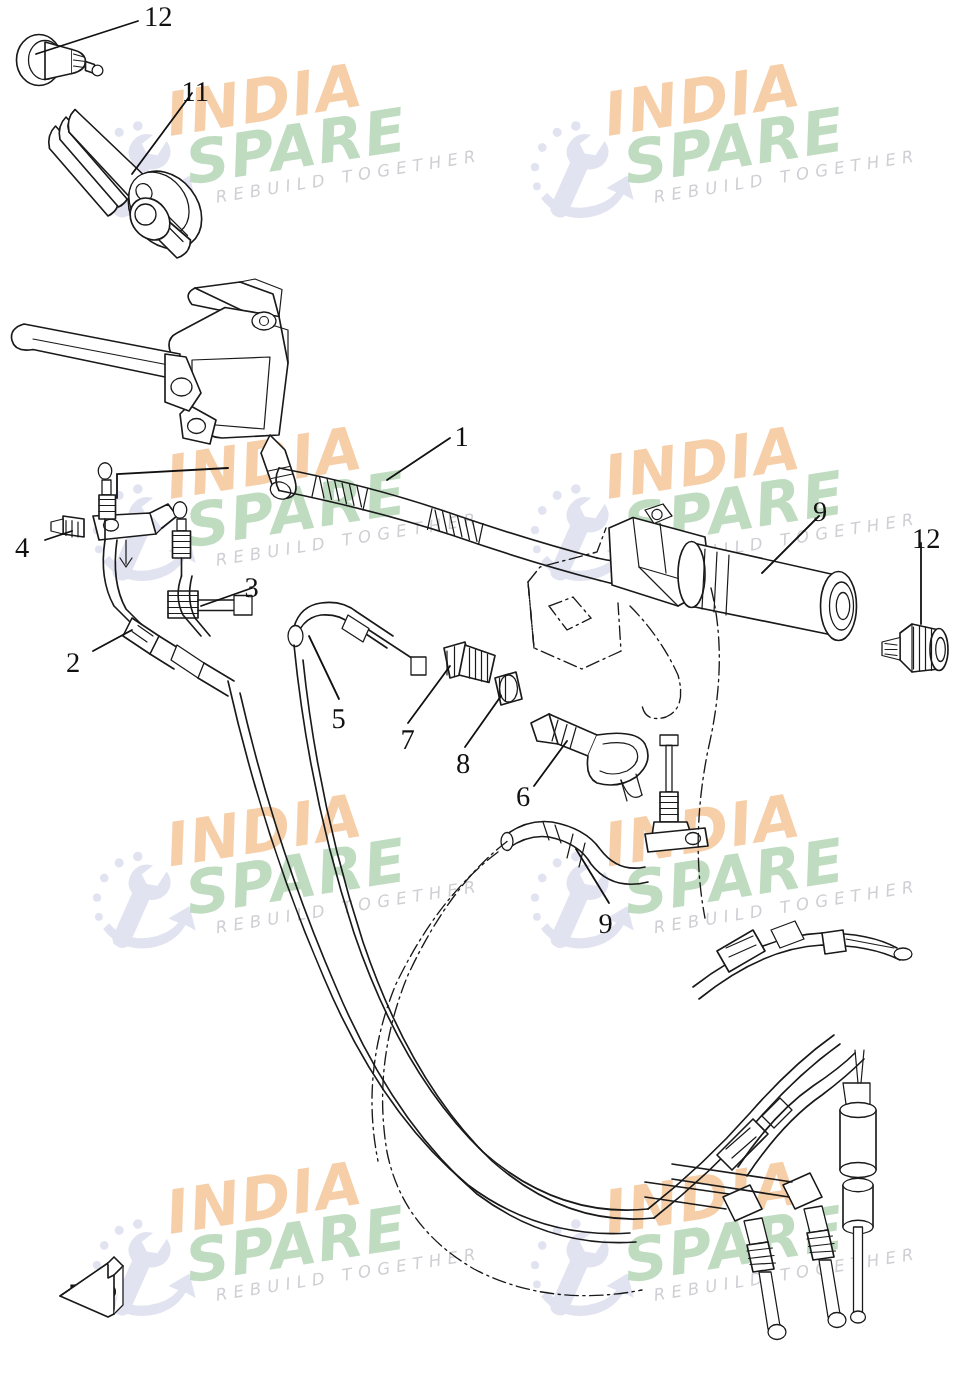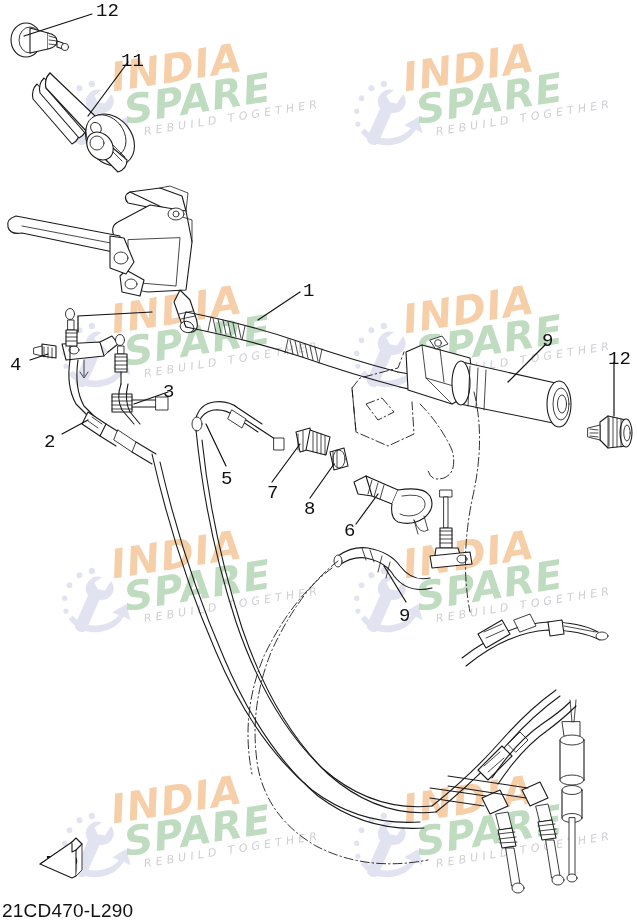--- a/index.html
+++ b/index.html
@@ -18,21 +18,21 @@
   .wm .wsub{font-family:"DejaVu Sans",sans-serif;font-style:italic;
             font-size:11px;letter-spacing:4.2px;color:#cfcfd4;line-height:1;white-space:nowrap;
             margin-top:-1px;margin-left:24px;}
 
   
   #draw{position:absolute;left:0;top:0;width:637px;height:924px;z-index:10;}
   #draw svg{display:block;}
 
   
   #labels{position:absolute;left:0;top:0;width:637px;height:924px;z-index:20;}
-  .lbl{position:absolute;font-family:Liberation Mono, monospace;font-size:19px;
+  .lbl{position:absolute;font-family:Liberation Serif, serif;font-size:19px;
        color:#111;line-height:1;white-space:nowrap;}
   .partno{position:absolute;left:2px;top:900px;font-family:"Liberation Sans",sans-serif;
           font-size:19px;color:#111;letter-spacing:.2px;white-space:nowrap;}
   .fwdtxt{position:absolute;font-family:"Liberation Sans",sans-serif;font-weight:bold;
           font-size:14px;color:#111;white-space:nowrap;}
 </style>
 </head>
 <body>
 
 <div id="page">
@@ -483,15 +483,14 @@
       <div class="lbl" style="left: 304px; top: 500px;">8</div>
       <div class="lbl" style="left: 399px; top: 607px;">9</div>
       <div class="lbl" style="left: 542px; top: 332px;">9</div>
       <div class="lbl" style="left: 121px; top: 52px;">11</div>
       <div class="lbl" style="left: 96px; top: 2px;">12</div>
       <div class="lbl" style="left: 608px; top: 350px;">12</div>
     </div>
 
   <div class="fwdtxt" style="left:46px;top:853px;">FWD</div>
 
-  <div class="partno">21CD470-L290</div>
 
 </div>
 
 </body></html>

